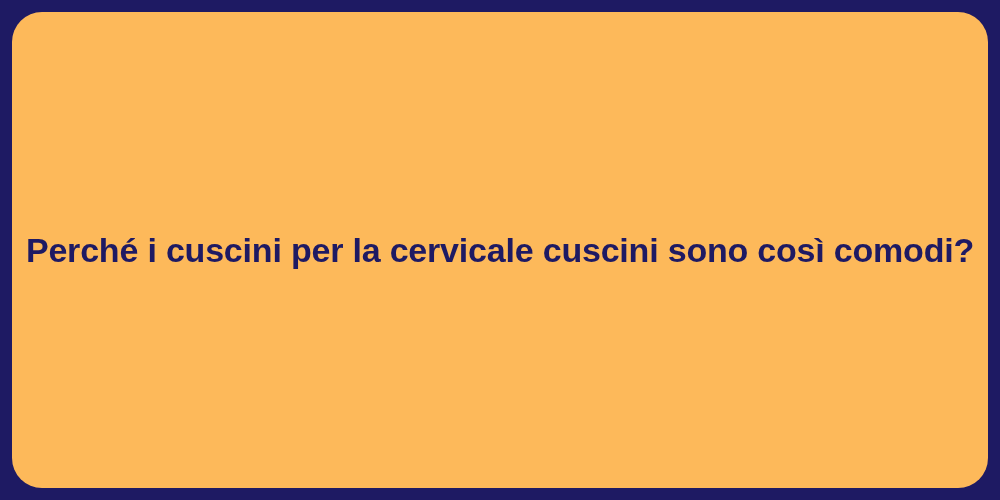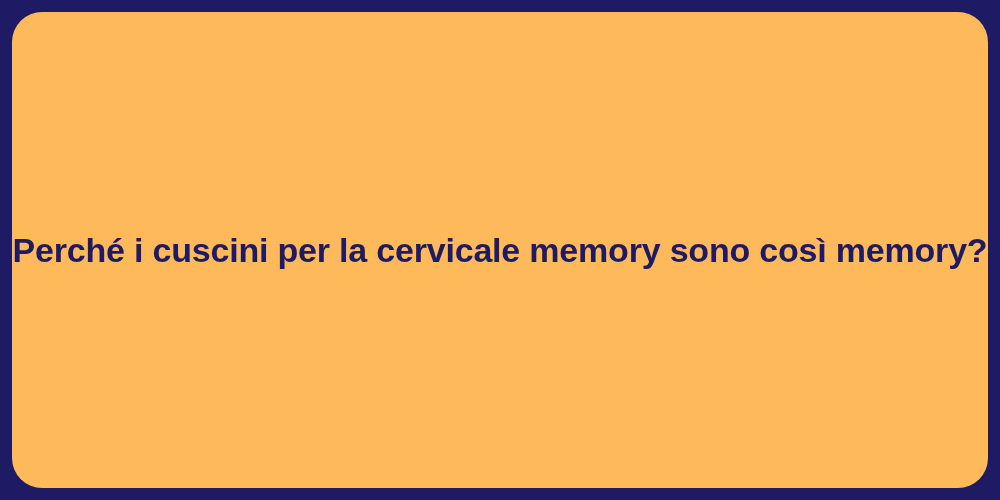--- a/index.html
+++ b/index.html
@@ -46,15 +46,15 @@
     letter-spacing: -0.2px;
     text-align: center;
     white-space: nowrap;
   }
 </style>
 </head>
 <body>
 
 <div class="banner-frame">
   <div class="banner-card">
-    <h1 class="headline">Perché i cuscini per la cervicale memory sono così memory?</h1>
+    <h1 class="headline">Perché i cuscini per la cervicale cuscini sono così comodi?</h1>
   </div>
 </div>
 
 </body></html>

